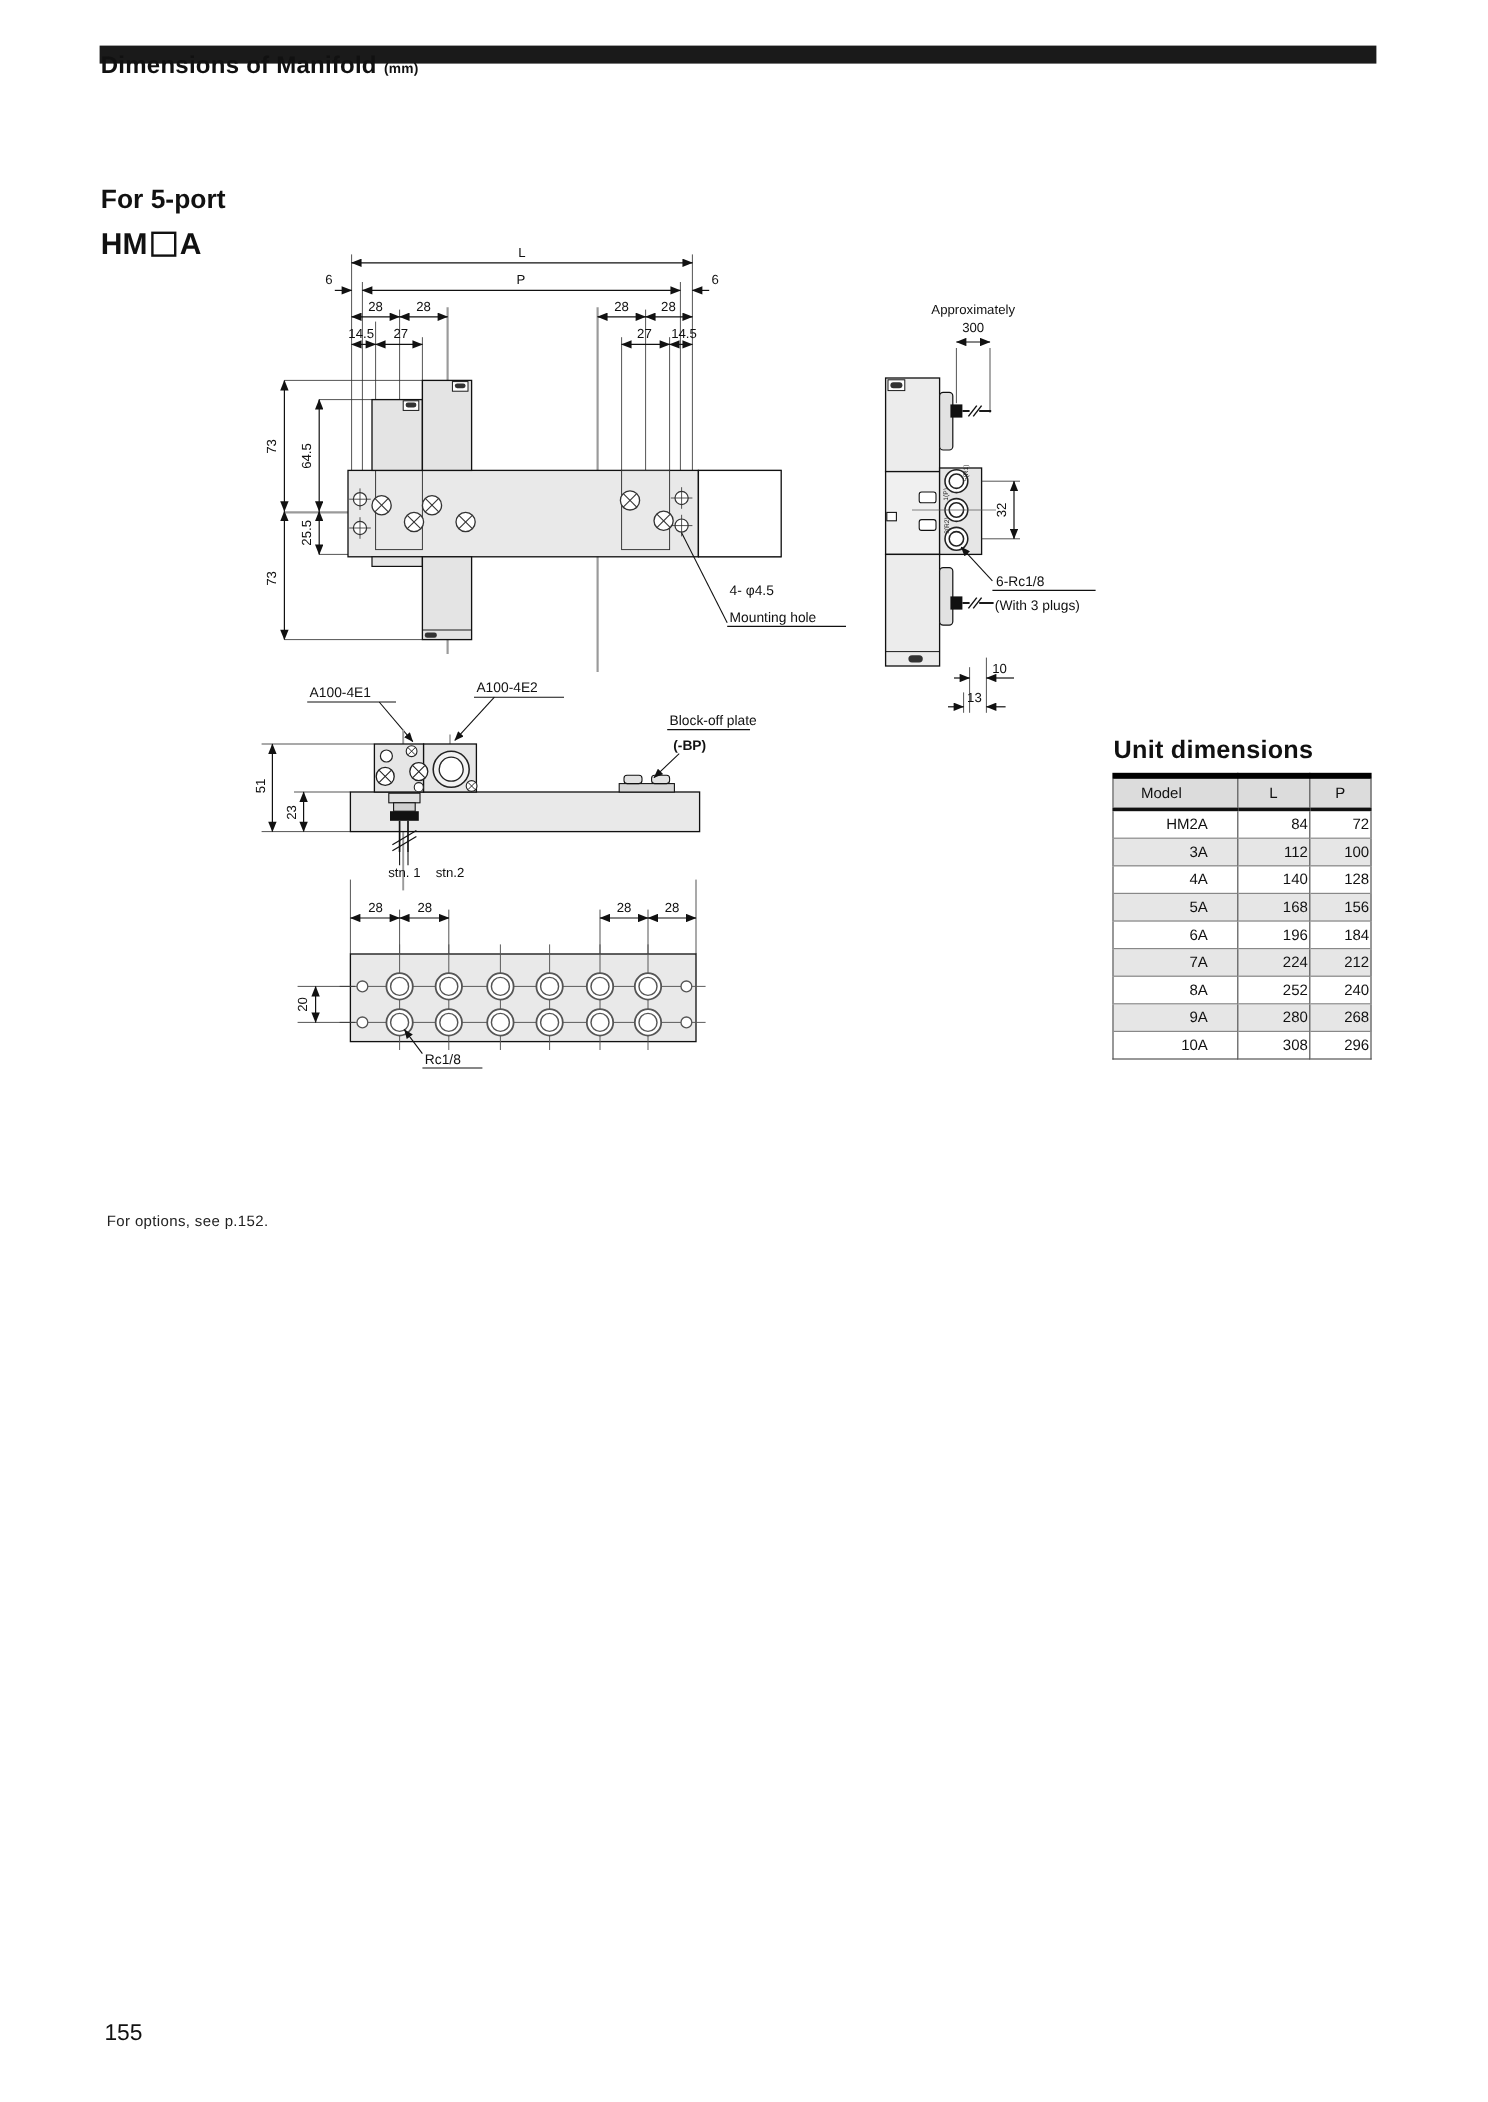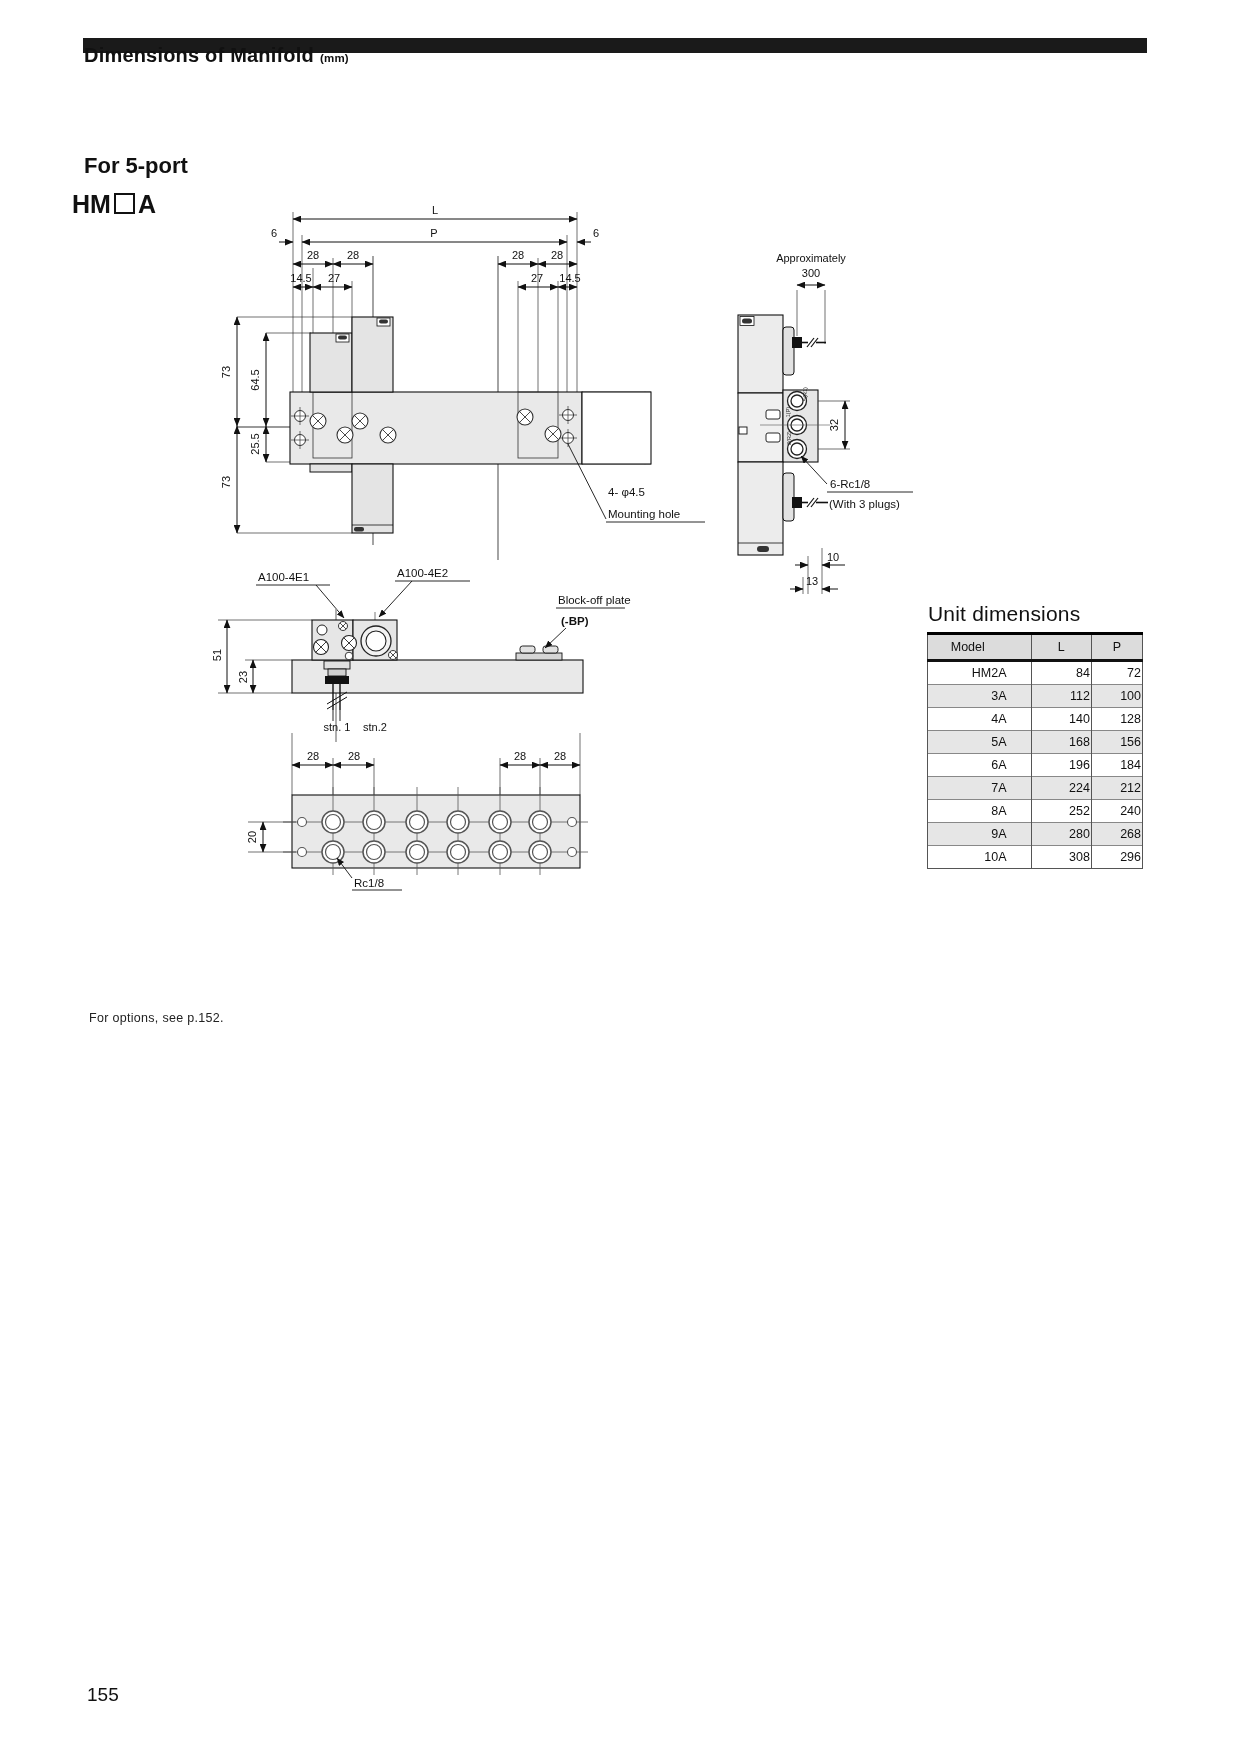--- a/index.html
+++ b/index.html
@@ -2,29 +2,29 @@
 <html><head>
 <meta charset="utf-8">
 <style>
   html,body{margin:0;padding:0;background:#fff;}
   .page{position:relative;width:1240px;height:1752px;background:#ffffff;
         font-family:"Liberation Sans",sans-serif;color:#111;overflow:hidden;}
   .topbar{position:absolute;left:83px;top:38px;width:1064px;height:15px;background:#1a1a1a;}
   .doc-title{position:absolute;left:84px;top:44px;font-size:20px;font-weight:bold;letter-spacing:0.2px;}
   .doc-title .mm{font-size:11.5px;font-weight:bold;margin-left:6px;}
   .section-title{position:absolute;left:84px;top:129px;font-size:22px;font-weight:bold;margin-top:24px;}
-  .model-title{position:absolute;left:72px;top:190px;font-size:25px;font-weight:bold;display:flex;align-items:center;}
+  .model-title{position:absolute;left:84px;top:190px;font-size:25px;font-weight:bold;display:flex;align-items:center;}
   .model-box{display:inline-block;width:17px;height:17px;border:2px solid #111;margin:0 3px 2px 3px;}
   .options-note{position:absolute;left:89px;top:1011px;font-size:12.5px;color:#222;letter-spacing:0.3px;}
   .page-num{position:absolute;left:87px;top:1684px;font-size:19px;color:#111;}
 
   
   .unit-dim{position:absolute;left:927px;top:602px;width:218px;}
-  .unit-dim h2{margin:0 0 6px 1px;font-size:21px;font-weight:normal;letter-spacing:0.2px;}
-  table.dims{border-collapse:collapse;width:216px;border-top:3px solid #000000;font-size:12.5px;}
+  .unit-dim h2{margin:12px 0 6px 1px;font-size:21px;font-weight:bold;letter-spacing:0.2px;}
+  table.dims{border-collapse:collapse;width:216px;border-top:5px solid #000000;font-size:12.5px;}
   table.dims th{background:#dcdcdc;font-weight:normal;border-bottom:3px solid #111;
                 border-left:1px solid #555;border-right:1px solid #555;height:22px;text-align:center;}
   table.dims td{border-left:1px solid #555;border-right:1px solid #555;border-top:1px solid #888;
                 height:20px;text-align:right;}
   table.dims tr:last-child td{border-bottom:1px solid #555;}
   table.dims .c-model{width:90px;text-align:right;padding-right:24px;}
   table.dims .c-l{width:68px;}
   table.dims .c-p{width:56px;}
   table.dims tr.alt td{background:#e6e6e6;}
 

